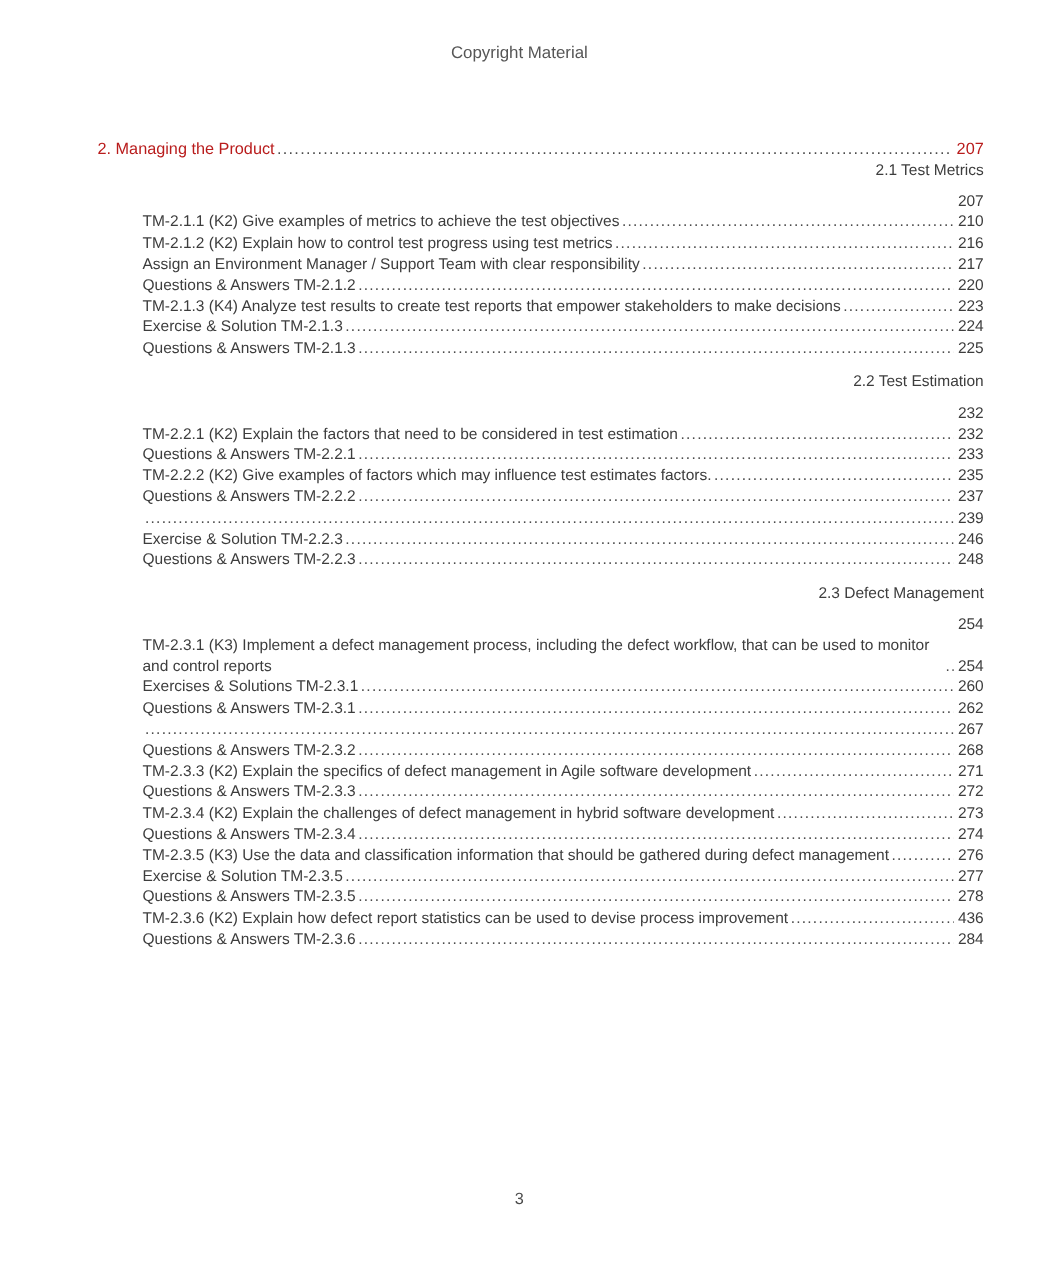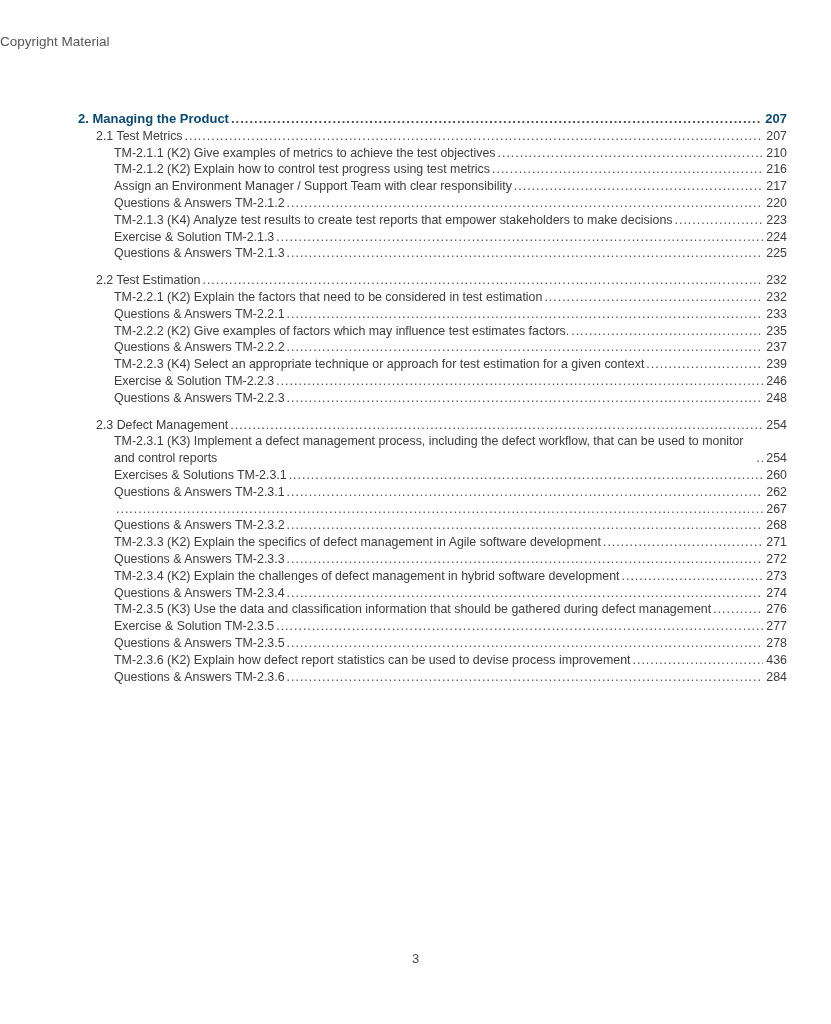--- a/index.html
+++ b/index.html
@@ -10,43 +10,43 @@
     position: relative;
     overflow: hidden;
     font-family: "Liberation Sans", sans-serif;
     color: #3d3d3d;
   }
   .page-header {
     position: absolute;
     top: 34px;
     left: 0;
     width: 100%;
-    text-align: left;
+    text-align: center;
     font-size: 13.5px;
     color: #565656;
   }
   .toc {
     position: absolute;
     top: 111px;
     left: 78px;
     width: 709px;
     font-size: 12.4px;
     line-height: 16.8px;
   }
   .toc-row {
     display: flex;
     align-items: flex-end;
   }
   .toc-row.bold {
-    font-weight: bold;
+    font-weight: normal;
     font-size: 13px;
-    color: #0c4a6e;
+    color: #b91c1c;
   }
   .toc-row.gap { margin-top: 10px; align-items: flex-end; }
-  .toc-row.level-1 { padding-left: 18px; }
+  .toc-row.level-1 { padding-left: 18px; flex-direction: column; }
   .toc-row.level-2 { padding-left: 36px; }
   .title { flex: 0 1 auto; }
   .leader {
     flex: 1 1 8px;
     min-width: 6px;
     overflow: hidden;
     white-space: nowrap;
     height: 16.8px;
     margin: 0 3px 0 2px;
     color: #4a4a4a;
@@ -138,21 +138,20 @@
       <span class="title">TM-2.2.2 (K2) Give examples of factors which may influence test estimates factors.</span>
       <span class="leader"></span>
       <span class="page-num">235</span>
     </div>
     <div class="toc-row level-2">
       <span class="title">Questions &amp; Answers TM-2.2.2</span>
       <span class="leader"></span>
       <span class="page-num">237</span>
     </div>
     <div class="toc-row level-2">
-      <span class="title">TM-2.2.3 (K4) Select an appropriate technique or approach for test estimation for a given context</span>
       <span class="leader"></span>
       <span class="page-num">239</span>
     </div>
     <div class="toc-row level-2">
       <span class="title">Exercise &amp; Solution TM-2.2.3</span>
       <span class="leader"></span>
       <span class="page-num">246</span>
     </div>
     <div class="toc-row level-2">
       <span class="title">Questions &amp; Answers TM-2.2.3</span>

